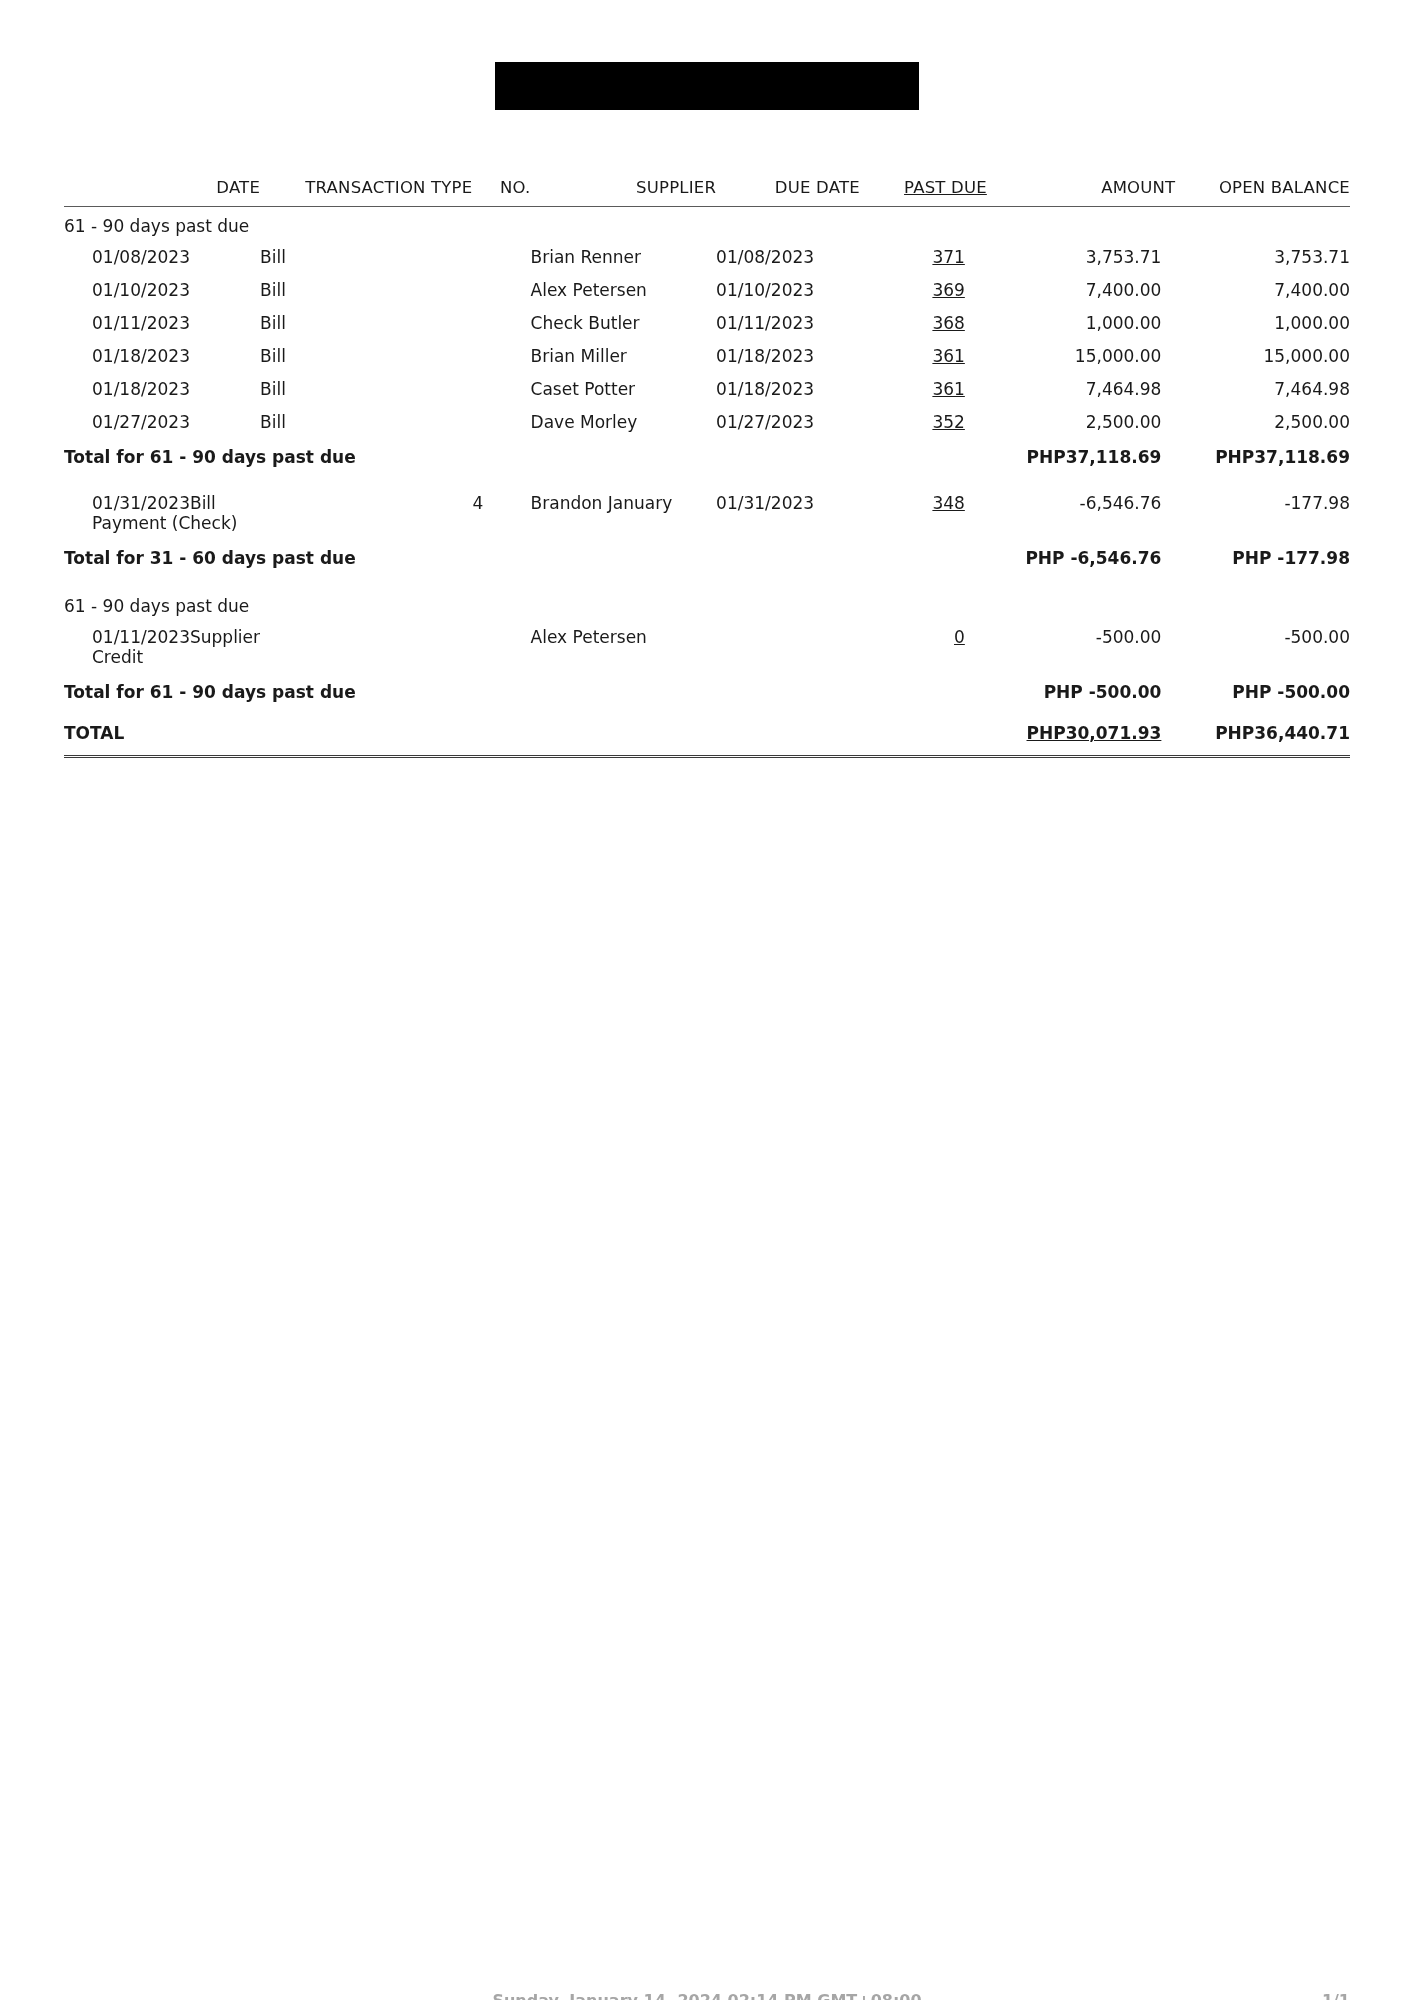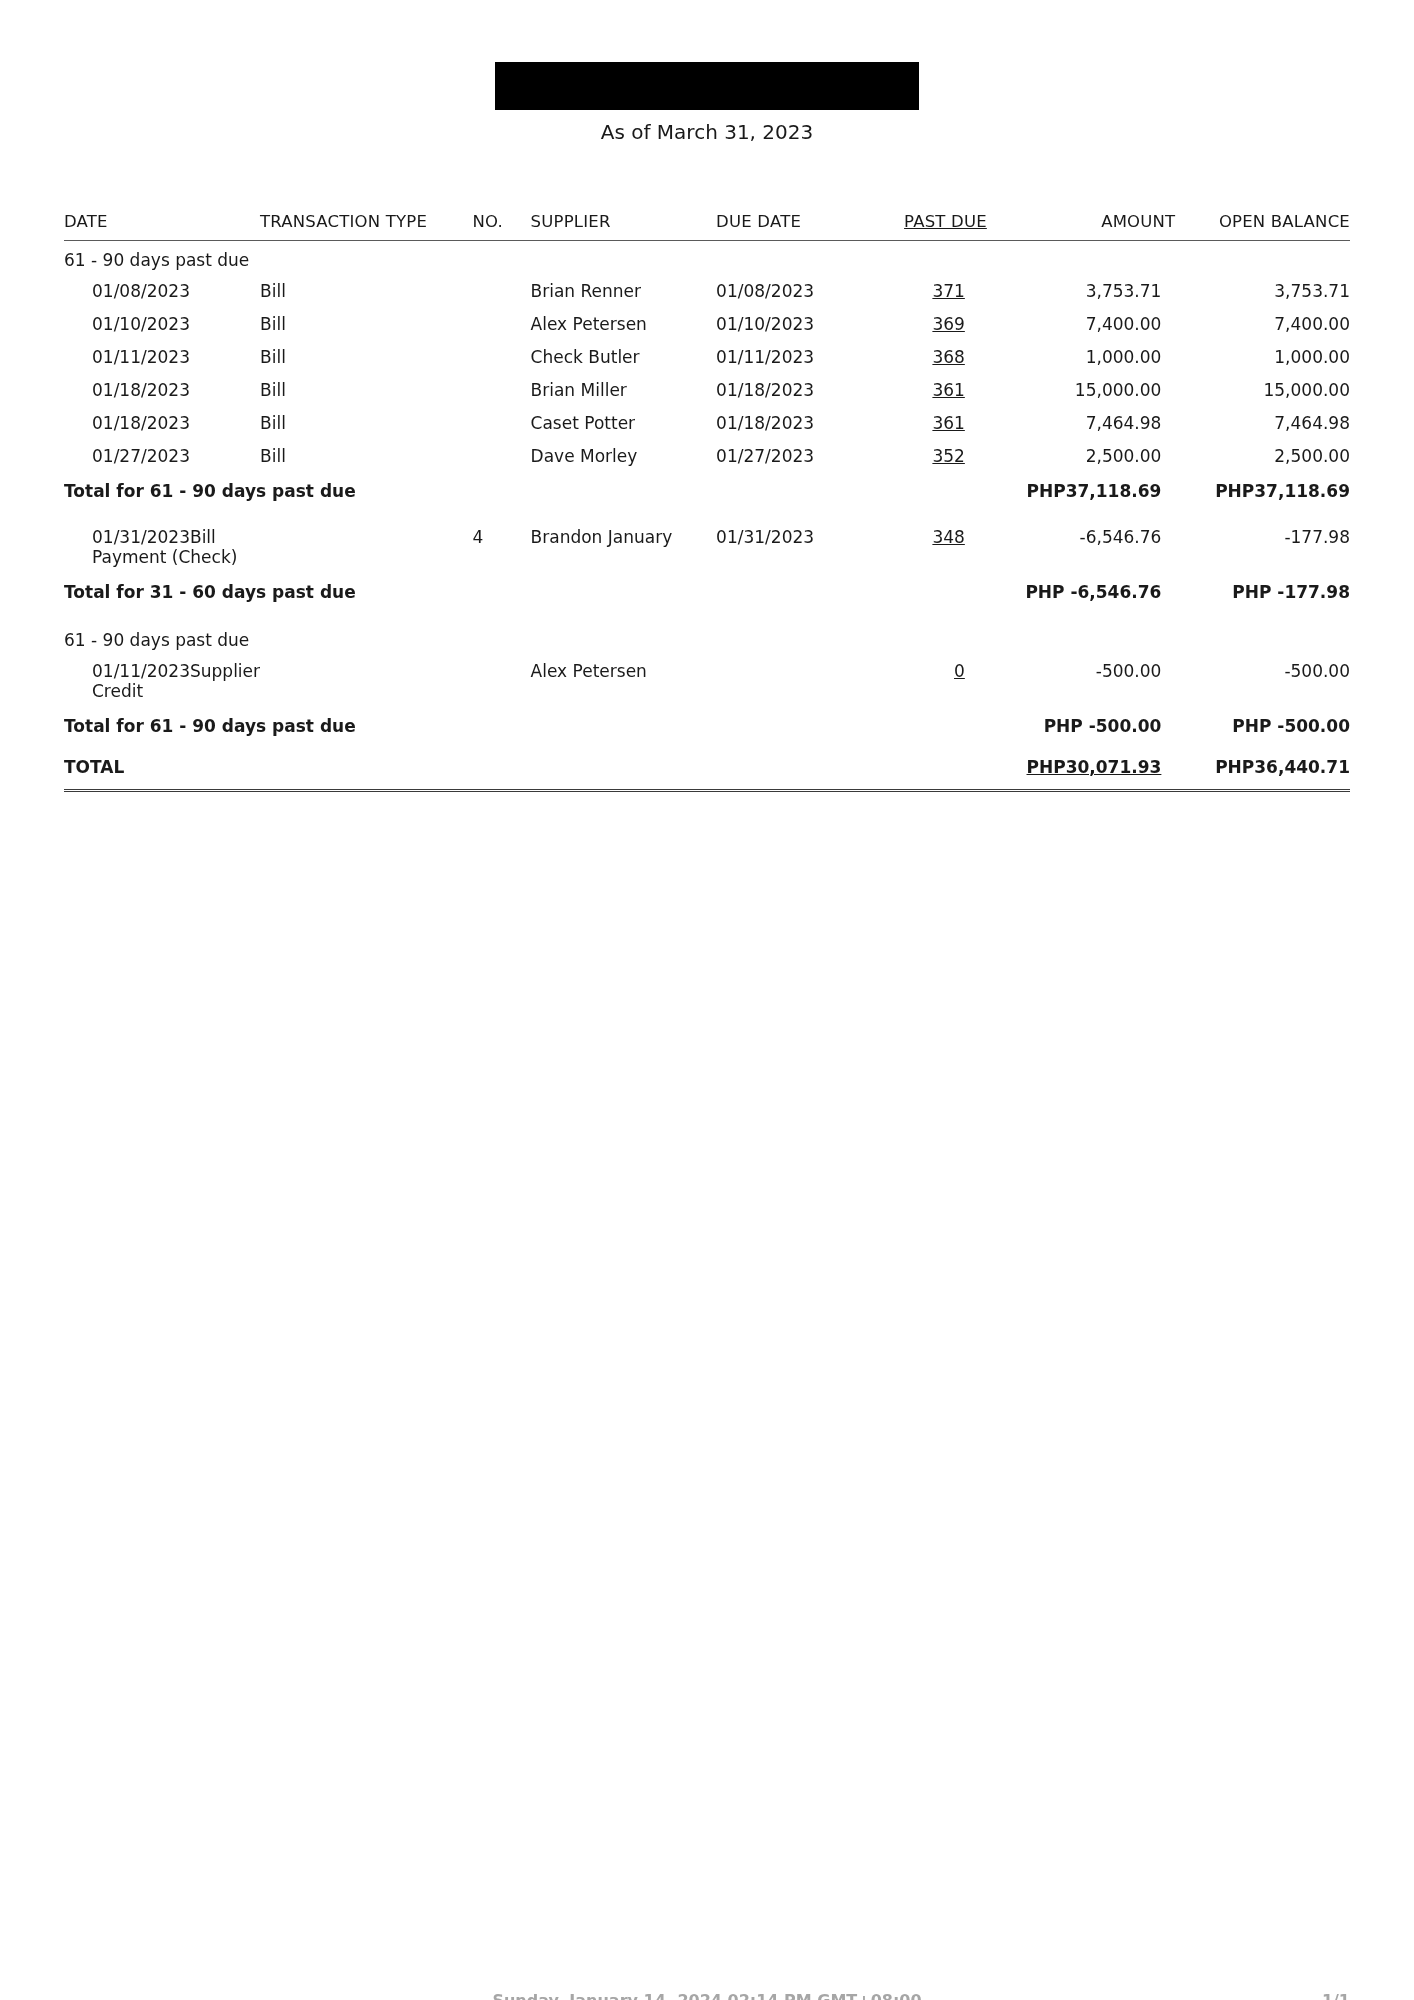--- a/index.html
+++ b/index.html
@@ -50,20 +50,21 @@
   }
   table.report th {
     font-weight: normal;
     font-size: 16.5px;
     padding: 0 0 9px 0;
     vertical-align: bottom;
     letter-spacing: 0.2px;
   }
   .thead-row th {
     border-bottom: 1.5px solid #5a5a5a;
+    text-align: right;
   }
   td {
     padding: 6.5px 0;
     vertical-align: top;
   }
   .col-date       { width: 150px; text-align: left; }
   .col-type       { width: 225px; text-align: left; }
   .col-no         { width: 62px;  text-align: left; }
   .col-supplier   { width: 200px; text-align: left; }
   .col-duedate    { width: 150px; text-align: left; }
@@ -113,21 +114,20 @@
     font-weight: bold;
   }
 </style>
 </head>
 <body>
 
 <div class="page">
 
   <div class="redaction-bar"></div>
 
-  <div class="report-subtitle">As of March 31, 2023</div>
 
   <table class="report">
     <thead>
       <tr class="thead-row">
         <th class="col-date">DATE</th>
         <th class="col-type">TRANSACTION TYPE</th>
         <th class="col-no">NO.</th>
         <th class="col-supplier">SUPPLIER</th>
         <th class="col-duedate">DUE DATE</th>
         <th class="col-pastdue">PAST DUE</th>

